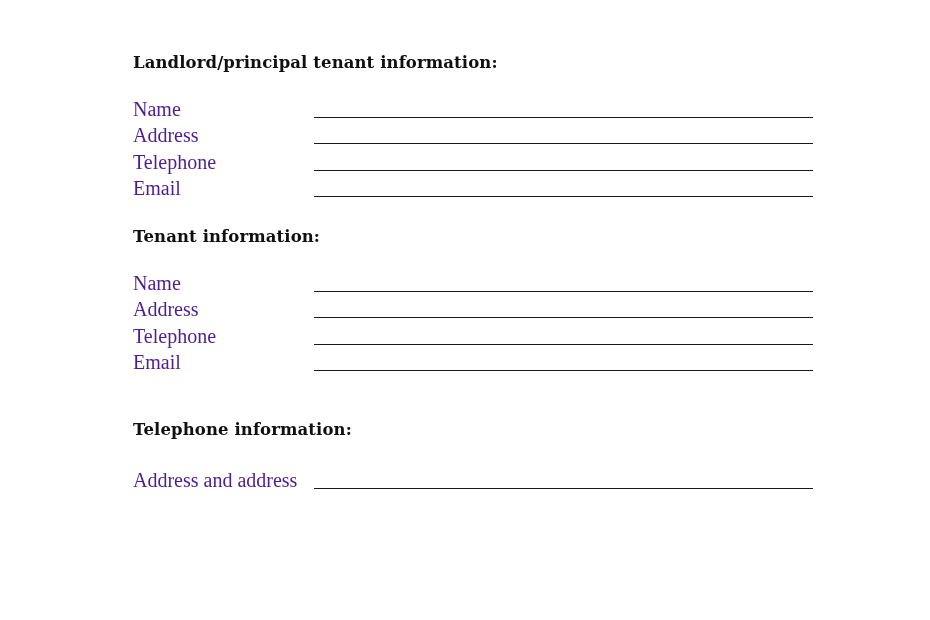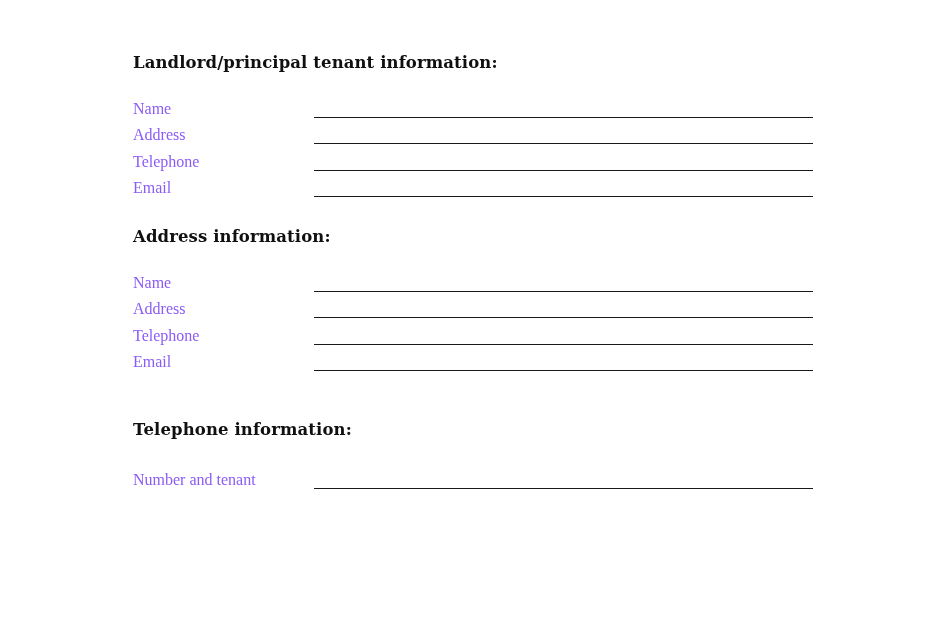--- a/index.html
+++ b/index.html
@@ -42,22 +42,22 @@
   }
   .field-row {
     display: flex;
     align-items: flex-end;
     height: 26.6px;
   }
   .field-label {
     width: 181px;
     flex: 0 0 181px;
     font-family: "Liberation Serif", serif;
-    font-size: 16px;
-    color: #8b5cf6;
+    font-size: 20px;
+    color: #4c1d95;
     line-height: 18px;
     padding-bottom: 3px;
     white-space: nowrap;
   }
   .field-line {
     flex: 1 1 auto;
     height: 1px;
     background: #1a1a1a;
     margin-bottom: 3px;
   }
@@ -98,21 +98,21 @@
         <span class="field-line"></span>
       </li>
       <li class="field-row">
         <span class="field-label">Email</span>
         <span class="field-line"></span>
       </li>
     </ul>
   </section>
 
   <section class="section" id="tenant-section">
-    <h2 class="section-title">Address information:</h2>
+    <h2 class="section-title">Tenant information:</h2>
     <ul class="fields">
       <li class="field-row">
         <span class="field-label">Name</span>
         <span class="field-line"></span>
       </li>
       <li class="field-row">
         <span class="field-label">Address</span>
         <span class="field-line"></span>
       </li>
       <li class="field-row">
@@ -123,19 +123,19 @@
         <span class="field-label">Email</span>
         <span class="field-line"></span>
       </li>
     </ul>
   </section>
 
   <section class="section" id="property-section">
     <h2 class="section-title">Telephone information:</h2>
     <ul class="fields">
       <li class="field-row">
-        <span class="field-label">Number and tenant</span>
+        <span class="field-label">Address and address</span>
         <span class="field-line"></span>
       </li>
     </ul>
   </section>
 
 </div>
 
 </body></html>

